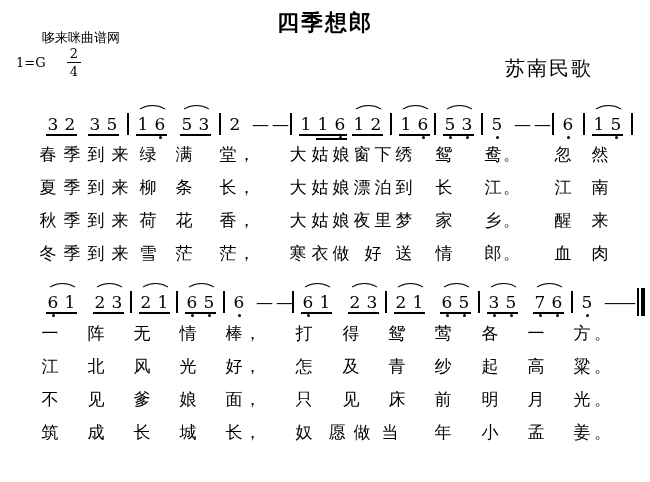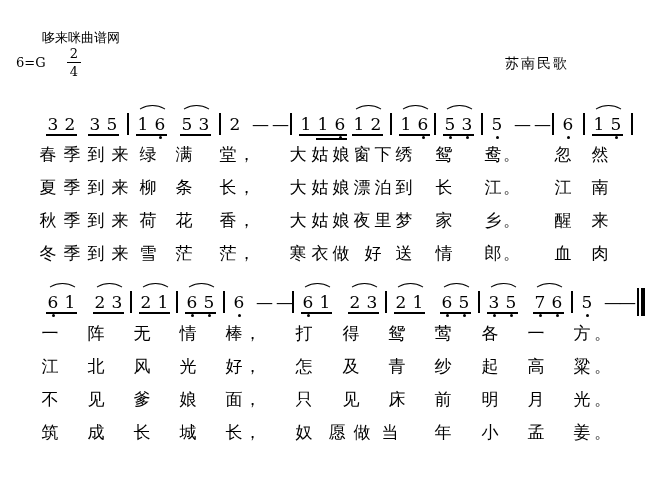--- a/index.html
+++ b/index.html
@@ -32,21 +32,21 @@
     font-family: "DejaVu Serif", "Liberation Serif", serif;
   }
   #site-url {
     position: absolute; left: 489px; top: 28px;
     font-size: 12.5px;
     font-family: "DejaVu Serif", "Liberation Serif", serif;
     letter-spacing: 0.2px;
   }
   #composer-credit {
     position: absolute; left: 505px; top: 55px;
-    font-size: 14px; letter-spacing: 2px;
+    font-size: 20px; letter-spacing: 2px;
     font-family: "DejaVu Serif", "Liberation Serif", serif;
   }
 
   #key-signature {
     position: absolute; left: 16px; top: 55px;
     font-size: 13px;
     font-family: "DejaVu Serif", "Liberation Serif", serif;
   }
   #time-signature {
     position: absolute; left: 66px; top: 46px;
@@ -133,23 +133,24 @@
     width: 20px;
     text-align: center;
     font-family: "DejaVu Serif", "Liberation Serif", serif;
   }
   .lyric-char.punct { text-align: left; width: 14px; }
 </style>
 </head>
 <body>
 
 <div id="sheet-header">
+  <div id="song-title">四季想郎</div>
   <div id="site-credit">哆来咪曲谱网</div>
   <div id="composer-credit">苏南民歌</div>
-  <div id="key-signature">6=G</div>
+  <div id="key-signature">1=G</div>
   <div id="time-signature">
     <span class="ts-num">2</span>
     <span class="ts-bar"></span>
     <span class="ts-den">4</span>
   </div>
 </div>
 
 <div class="system" id="system-1">
   <div class="note-row">
       <div class="slur" style="left: 136px; width: 31px; top: -7px;"></div>

